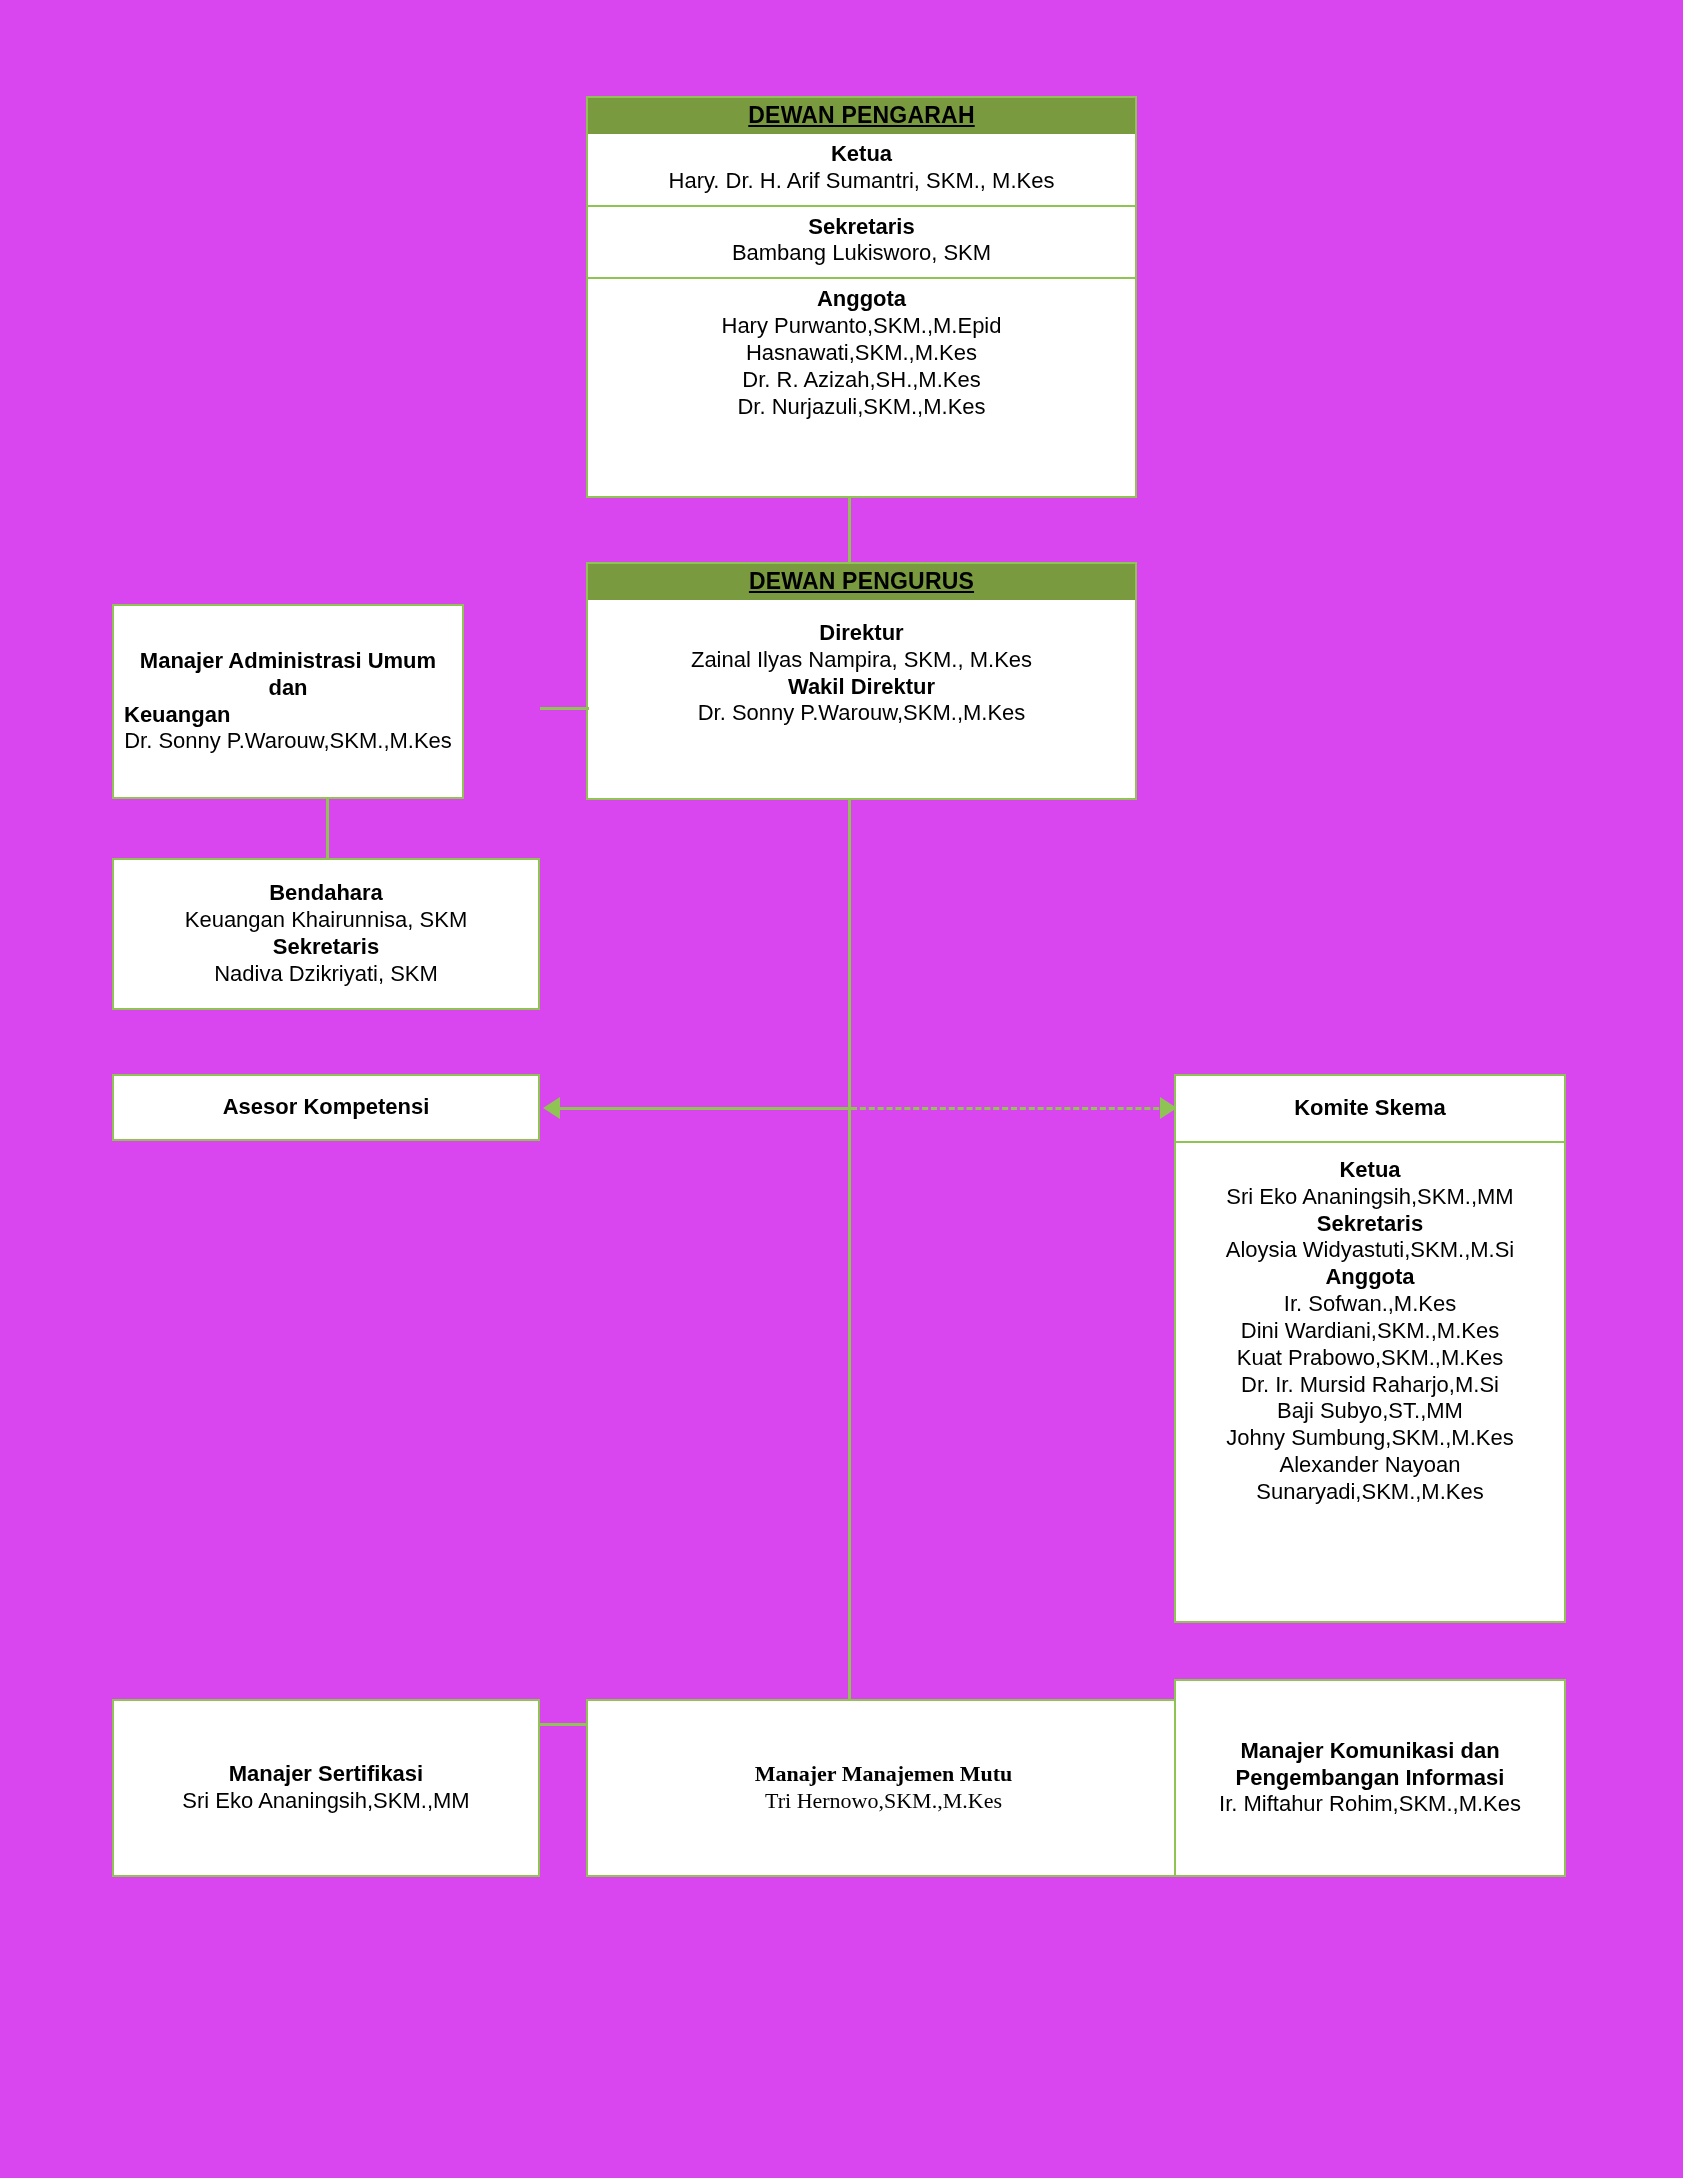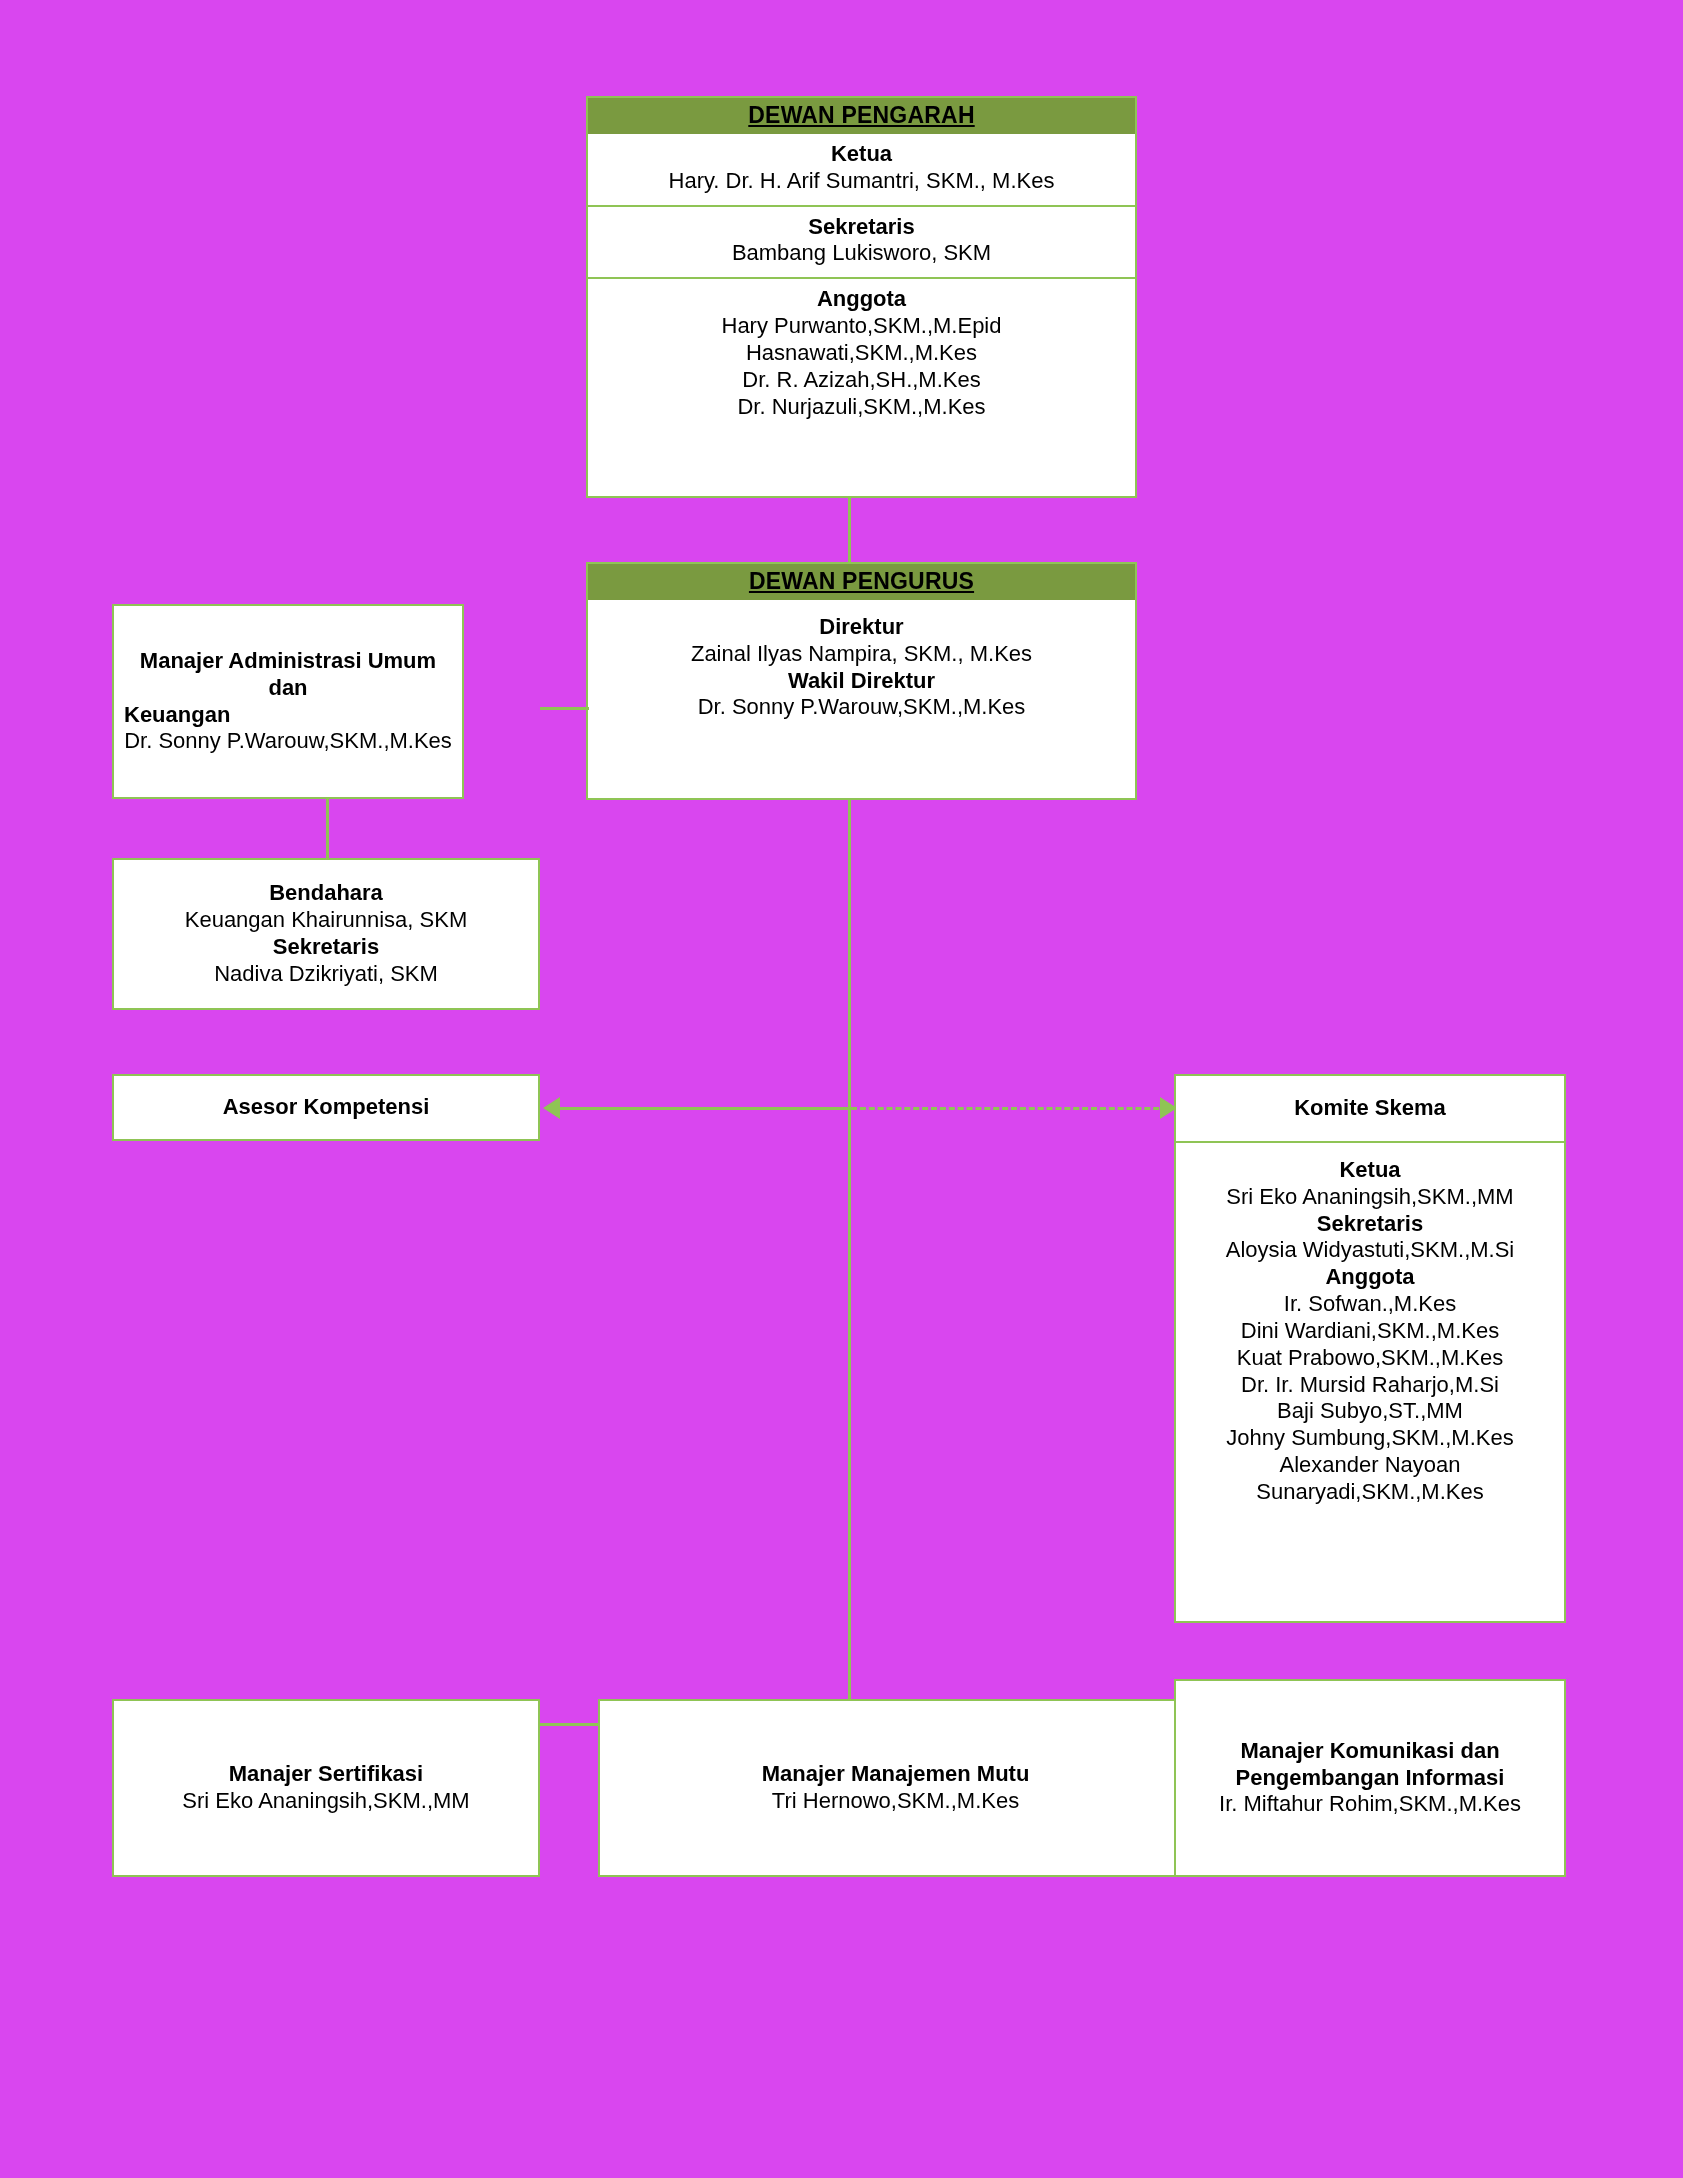--- a/index.html
+++ b/index.html
@@ -116,21 +116,21 @@
       <div class="person">Hasnawati,SKM.,M.Kes</div>
       <div class="person">Dr. R. Azizah,SH.,M.Kes</div>
       <div class="person">Dr. Nurjazuli,SKM.,M.Kes</div>
     </div>
   </div>
 
   <div class="vline" style="left:848px; top:498px; height:64px;"></div>
 
   <div class="box" style="left:586px; top:562px; width:551px; height:238px;">
     <div class="hdr">DEWAN PENGURUS</div>
-    <div class="sect nb" style="padding-top:14px;">
+    <div class="sect nb" style="padding-top:20px;">
       <div class="role">Direktur</div>
       <div class="person">Zainal Ilyas Nampira, SKM., M.Kes</div>
       <div class="role">Wakil Direktur</div>
       <div class="person">Dr. Sonny P.Warouw,SKM.,M.Kes</div>
     </div>
   </div>
 
   <div class="hline" style="left:540px; top:707px; width:49px;"></div>
 
   <div class="box" style="left:112px; top:604px; width:352px; height:195px;">
@@ -198,21 +198,21 @@
   <div class="vline" style="left:1356px; top:1723px; height:14px;"></div>
   <div class="arrow-down" style="left:1347px; top:1735px;"></div>
 
   <div class="box" style="left:112px; top:1699px; width:428px; height:178px;">
     <div class="vmid" style="padding:0 10px;">
       <div class="role" style="text-align:center;">Manajer Sertifikasi</div>
       <div class="person" style="text-align:center;">Sri Eko Ananingsih,SKM.,MM</div>
     </div>
   </div>
 
-  <div class="box" style="left:598px; top:1699px; width:595px; height:178px;">
+  <div class="box" style="left:586px; top:1699px; width:595px; height:178px;font-family:Liberation Serif, serif;">
     <div class="vmid" style="padding:0 10px;">
       <div class="role" style="text-align:center;">Manajer Manajemen Mutu</div>
       <div class="person" style="text-align:center;">Tri Hernowo,SKM.,M.Kes</div>
     </div>
   </div>
 
   <div class="box" style="left:1174px; top:1679px; width:392px; height:198px;">
     <div class="vmid" style="padding:0 22px;">
       <div class="role" style="text-align:center;">Manajer Komunikasi dan</div>
       <div class="role" style="text-align:center;">Pengembangan Informasi</div>

